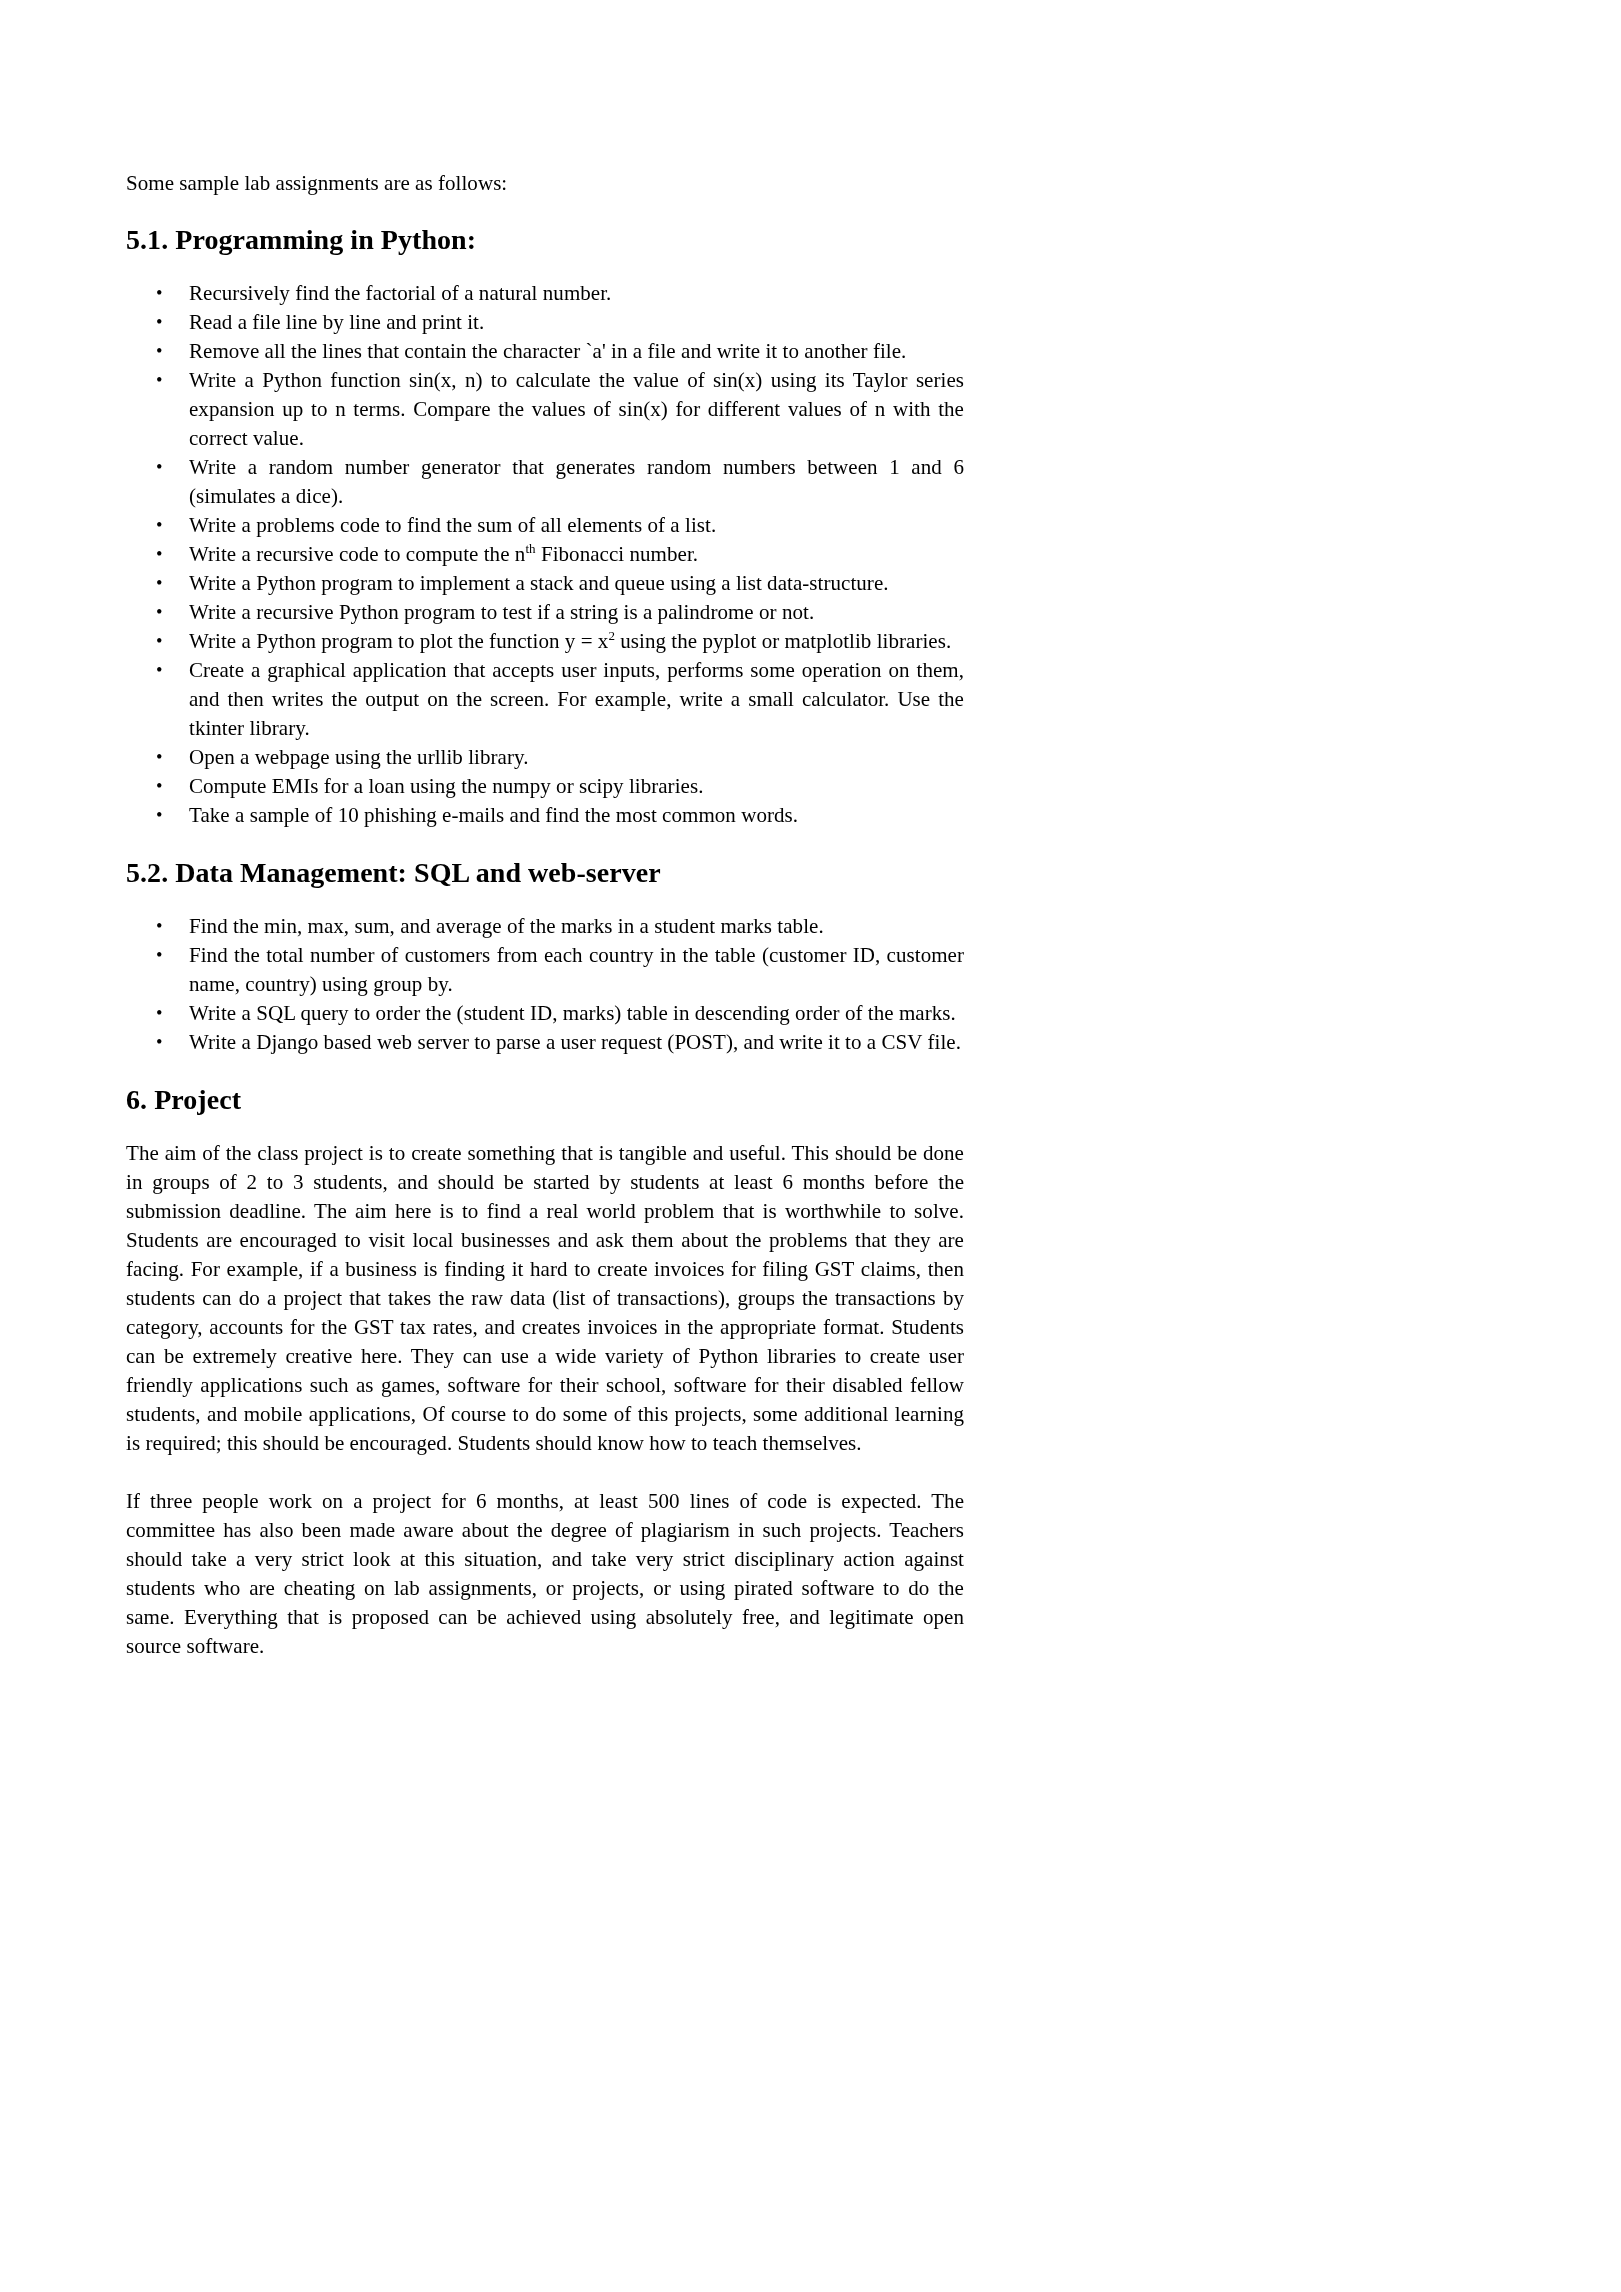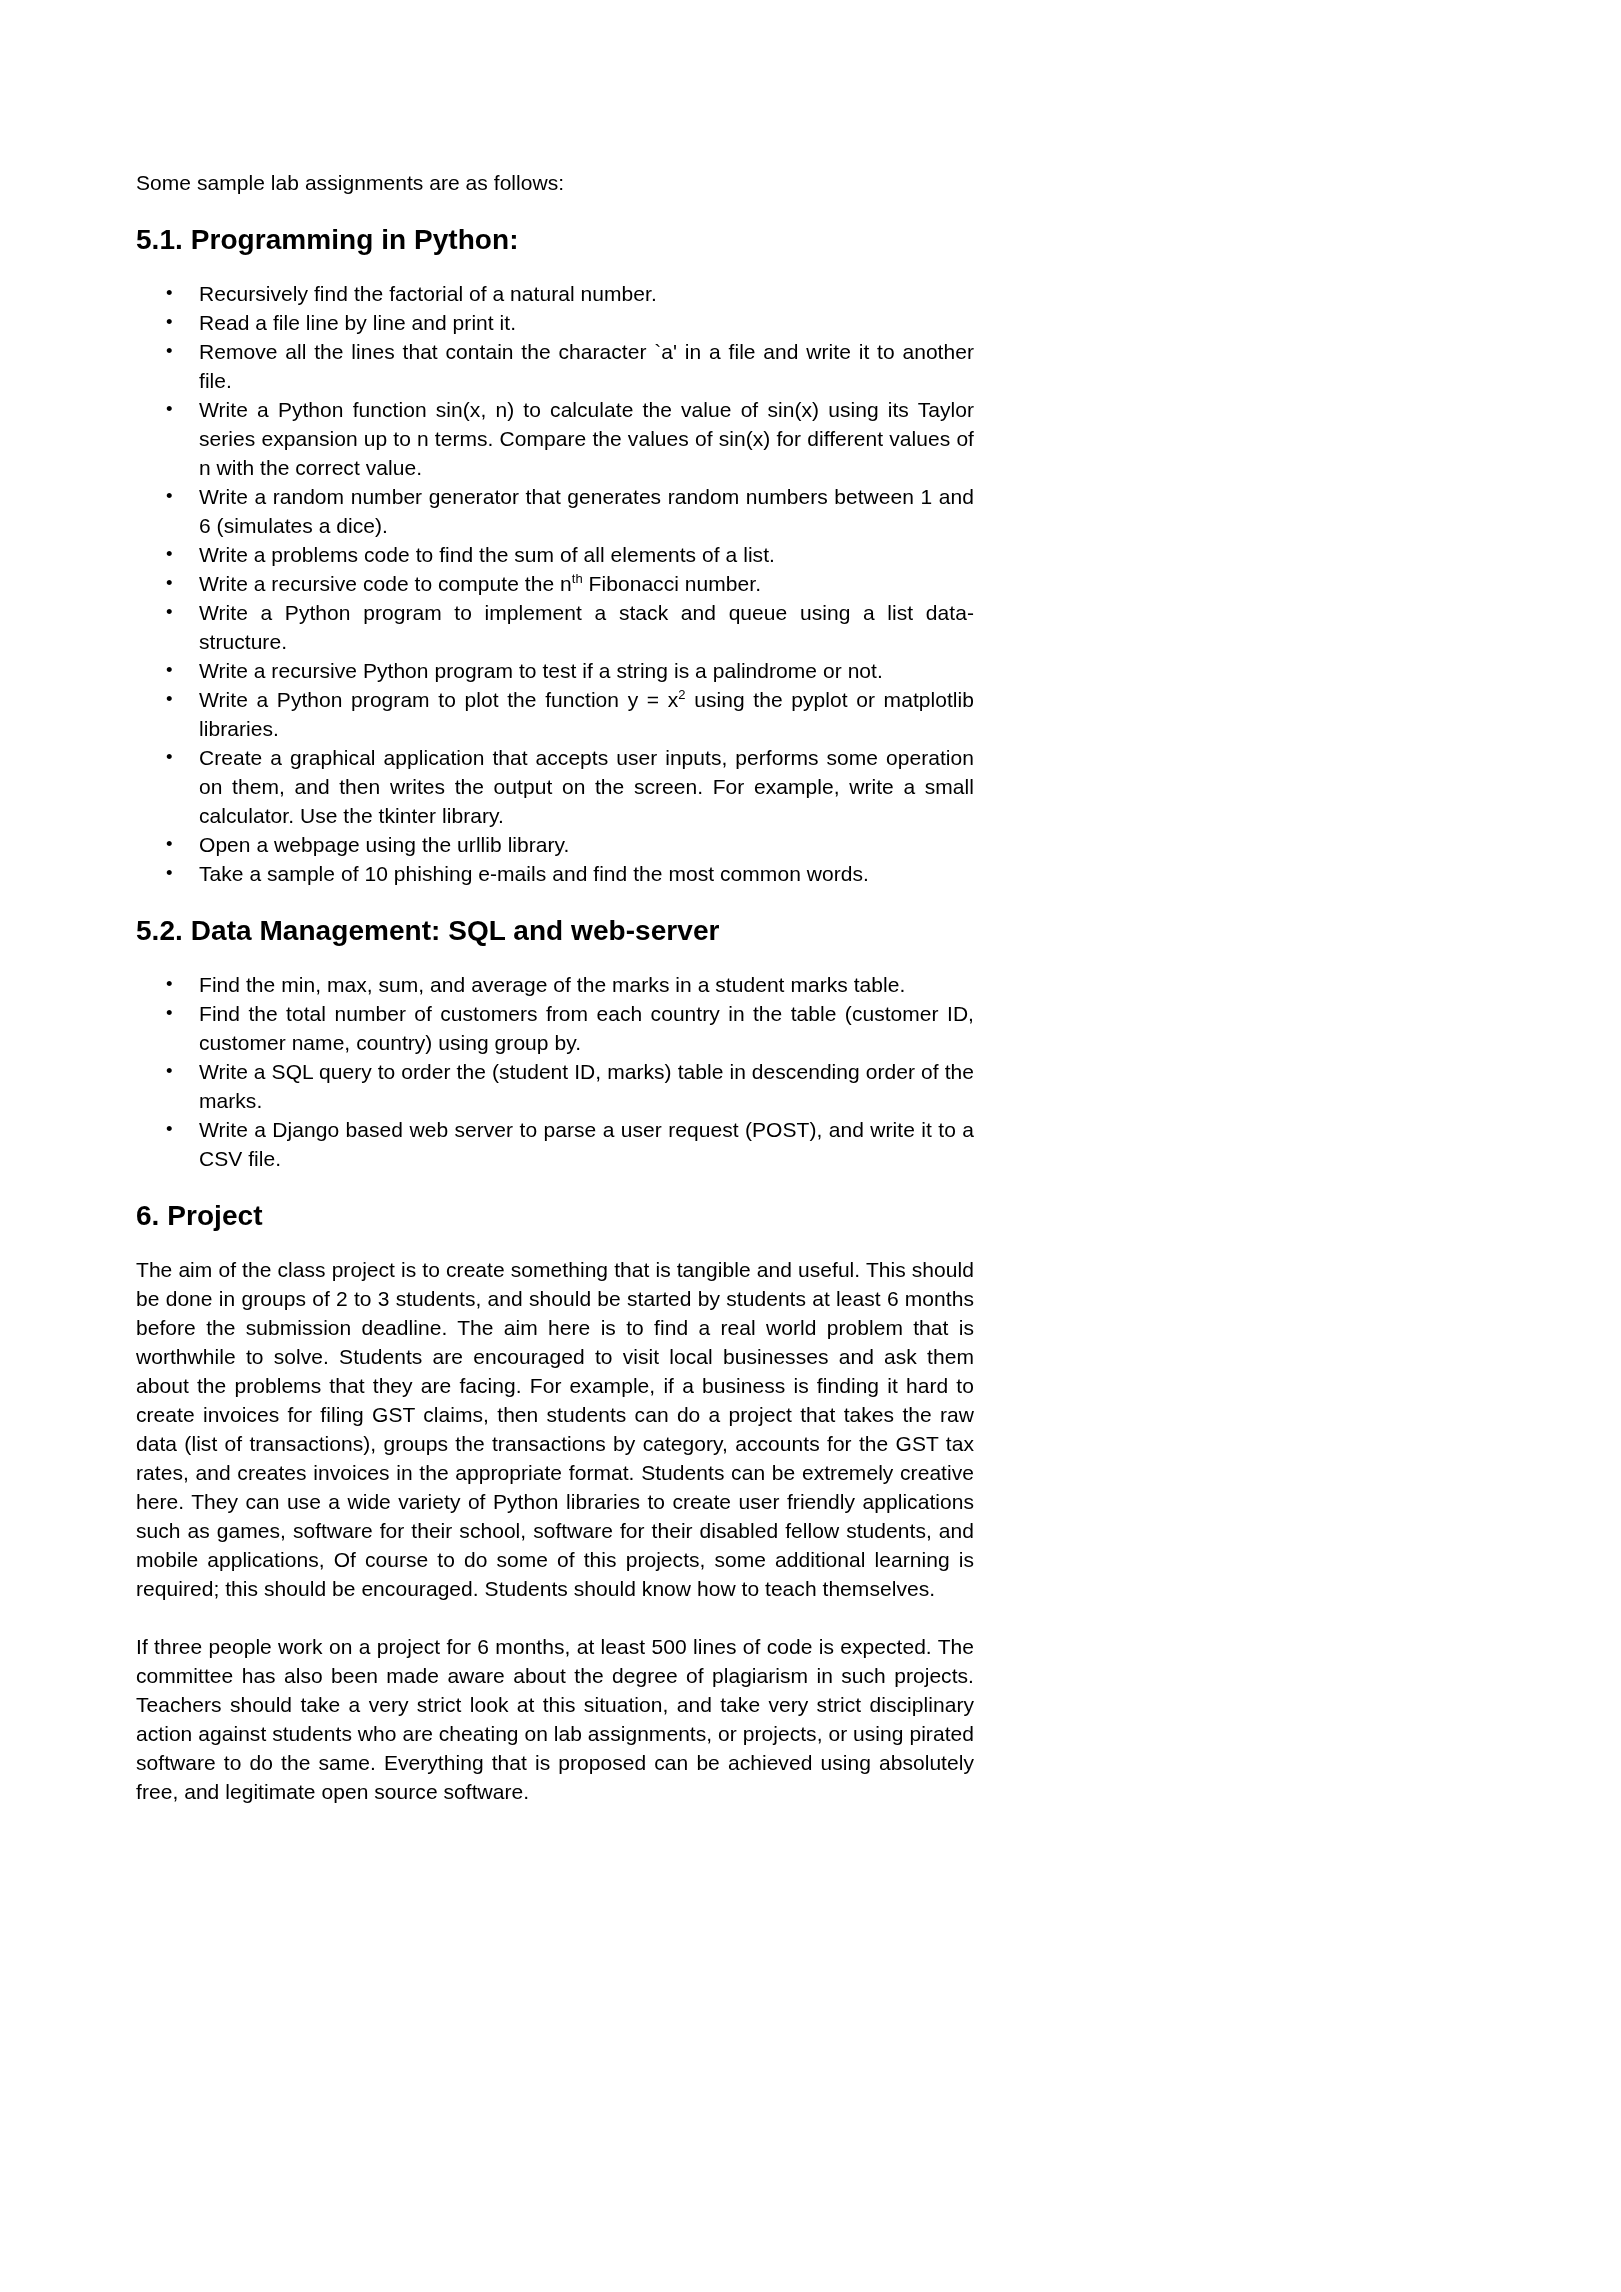--- a/index.html
+++ b/index.html
@@ -16,23 +16,24 @@
   }
   .page {
     position: relative;
     width: 1621px;
     height: 2293px;
     background: #ffffff;
     box-sizing: border-box;
   }
   .content {
     position: absolute;
-    left: 136px;
+    left: 126px;
     top: 169px;
     width: 838px;
+    font-family: Liberation Serif, serif;
   }
   .intro-line {
     font-size: 21px;
     line-height: 28px;
     margin: 0 0 29px 0;
     text-align: left;
     letter-spacing: 0.05px;
   }
   h3.section-heading {
     font-size: 28px;
@@ -123,20 +124,23 @@
       <li>
           <span class="li-text"><span>Write a Python program to plot the function y = x</span><sup>2</sup><span> using the pyplot or matplotlib libraries.</span></span>
         </li>
       <li>
           <span class="li-text">Create a graphical application that accepts user inputs, performs some operation on them, and then writes the output on the screen. For example, write a small calculator. Use the tkinter library.</span>
         </li>
       <li>
           <span class="li-text">Open a webpage using the urllib library.</span>
         </li>
       <li>
+          <span class="li-text">Compute EMIs for a loan using the numpy or scipy libraries.</span>
+        </li>
+      <li>
           <span class="li-text">Take a sample of 10 phishing e-mails and find the most common words.</span>
         </li>
     </ul>
 
     <h3 class="section-heading">5.2. Data Management: SQL and web-server</h3>
 
     <ul class="bullet-list">
       <li>
           <span class="li-text">Find the min, max, sum, and average of the marks in a student marks table.</span>
         </li>

